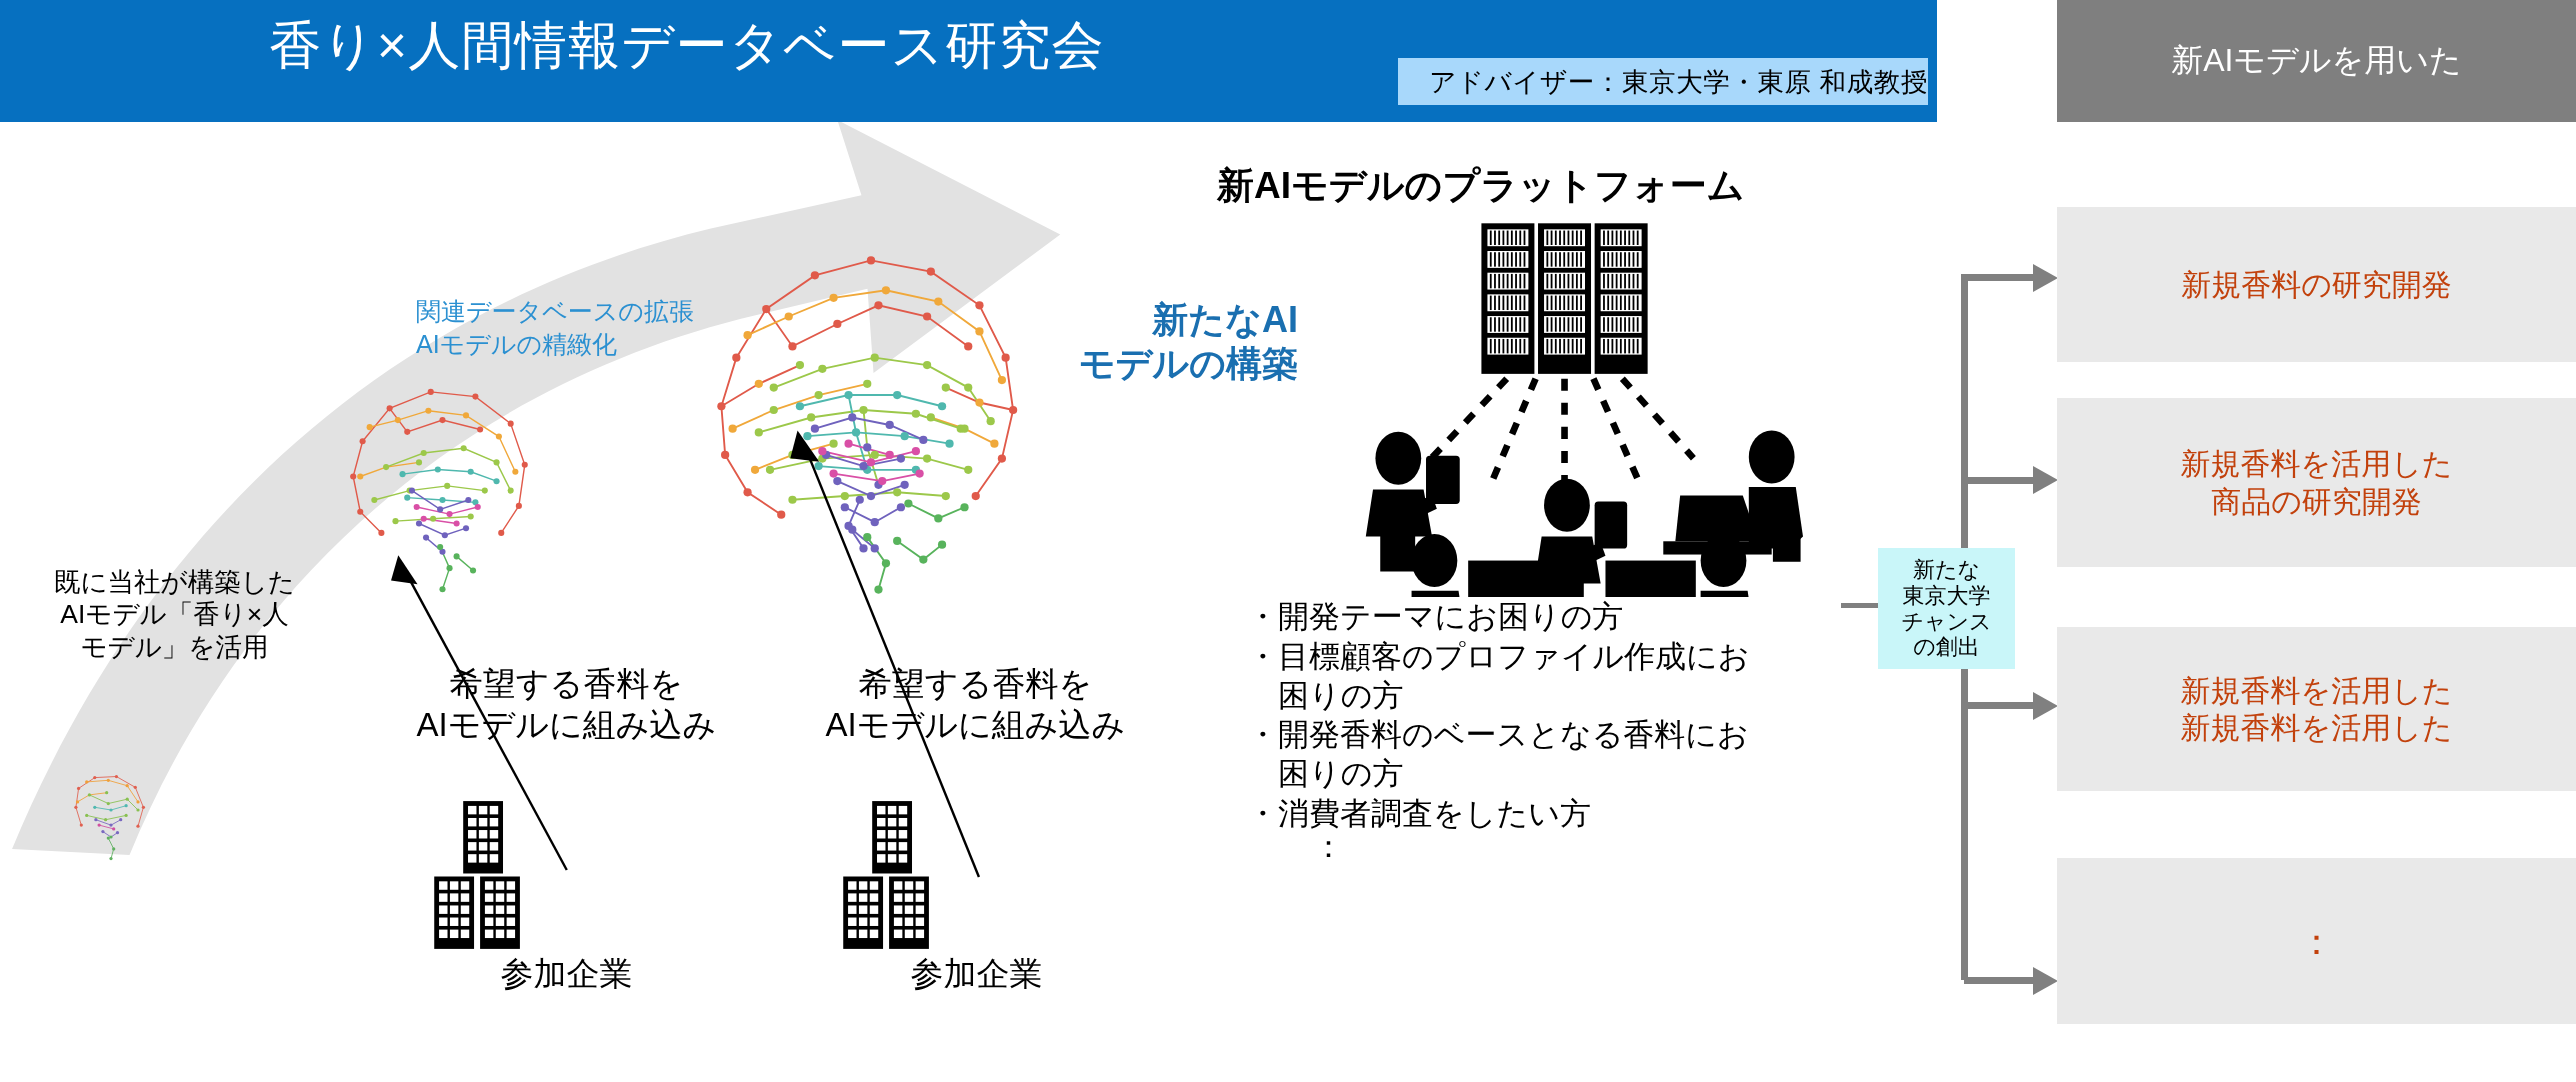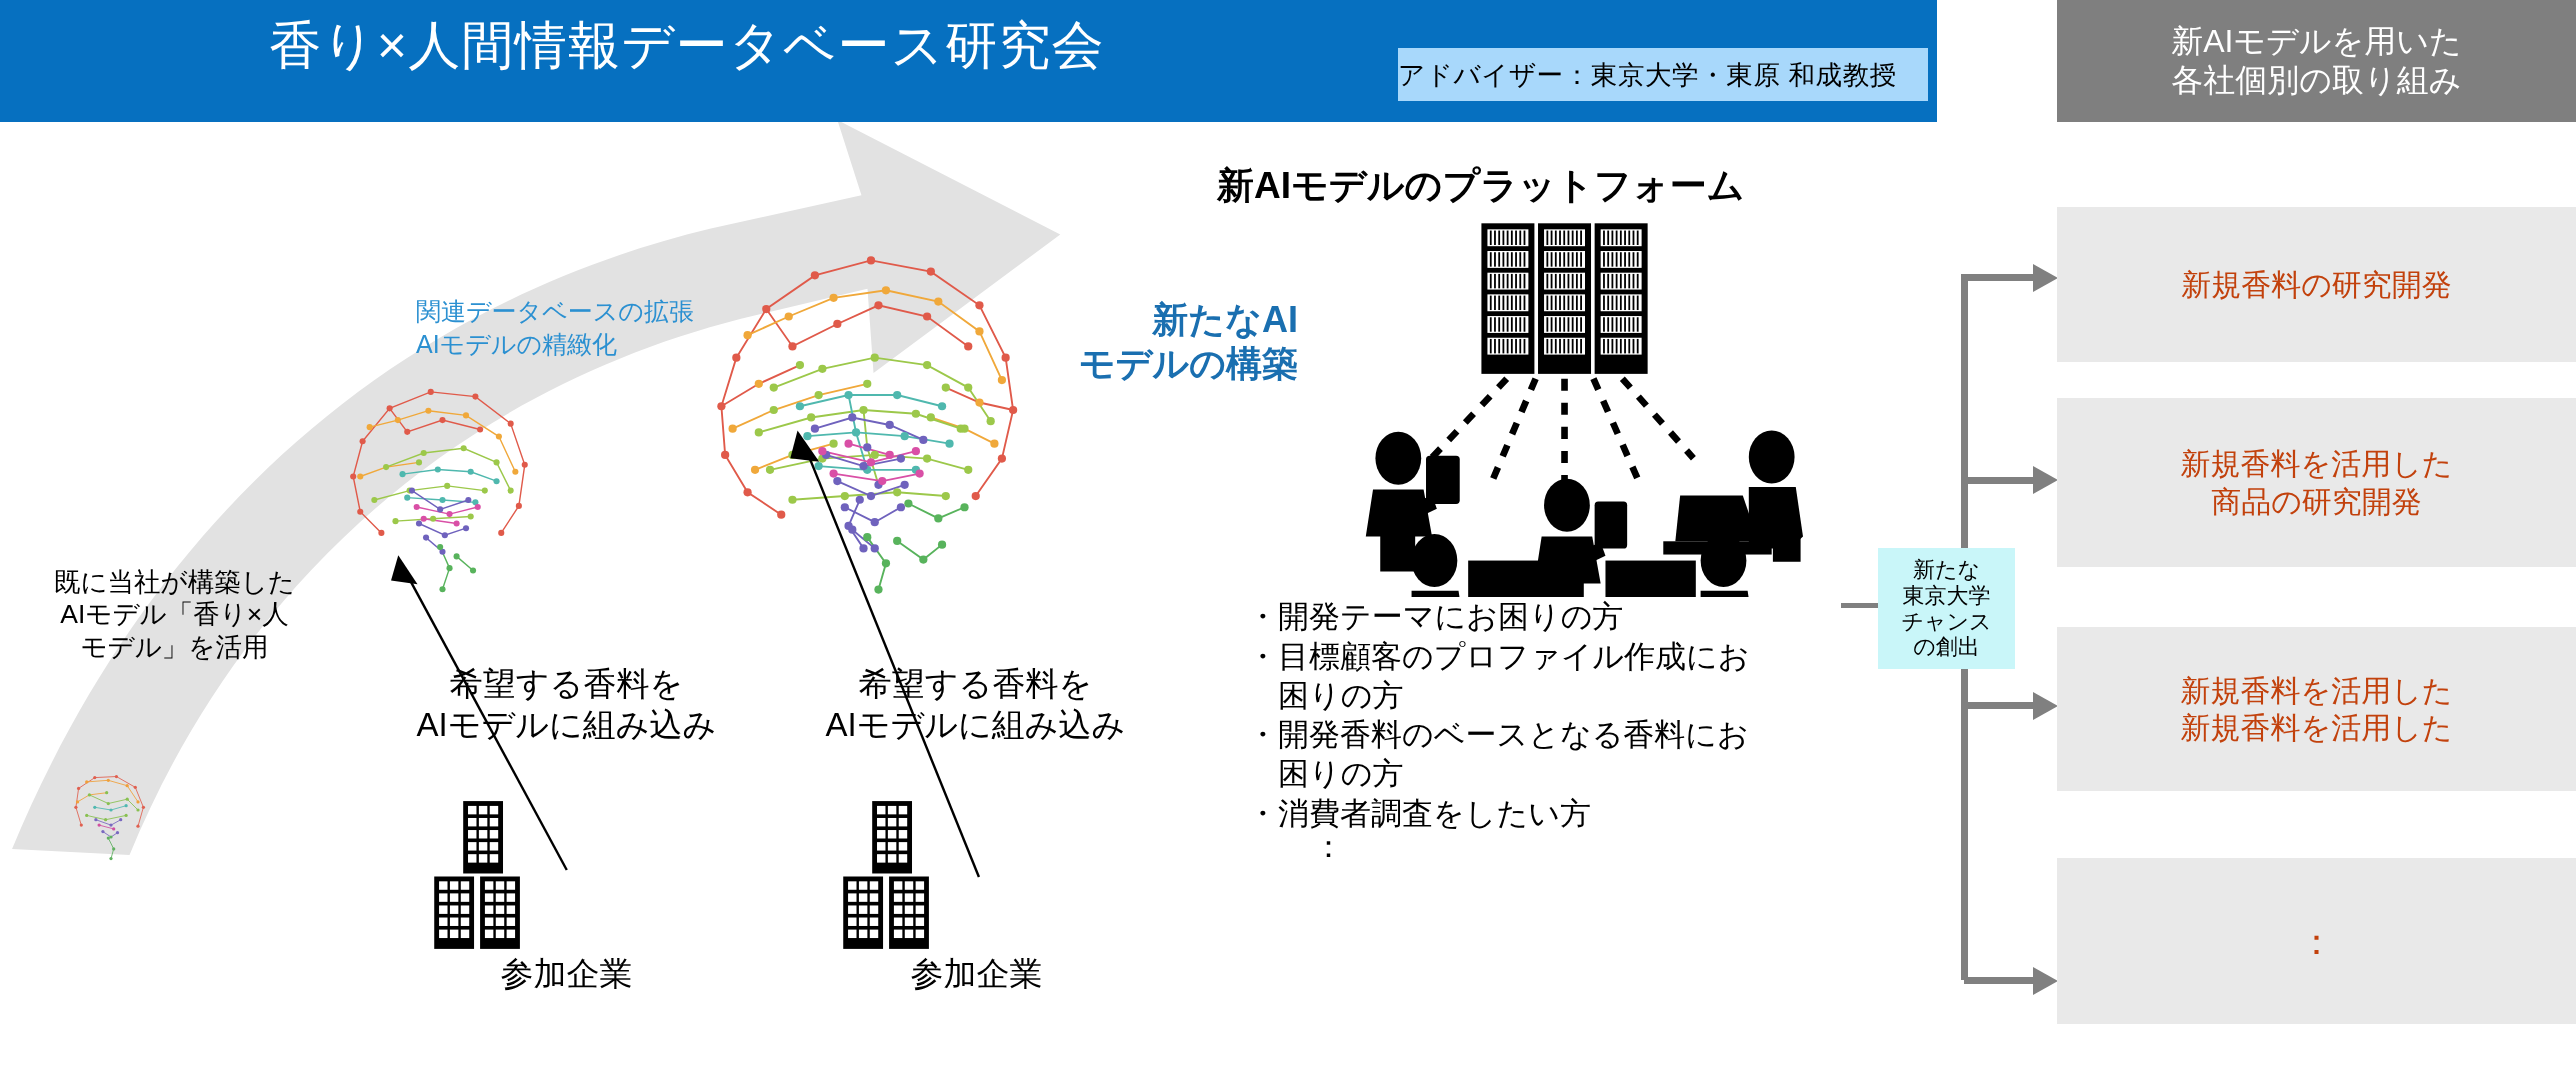--- a/index.html
+++ b/index.html
@@ -13,22 +13,22 @@
   .header-bar{
     position:absolute;left:0;top:0;width:1937px;height:122px;
     background:#0670c0;
   }
   .header-title{
     position:absolute;left:0;top:17px;width:1374px;
     text-align:center;color:#ffffff;font-size:52px;font-weight:400;
     letter-spacing:1.2px;line-height:1.1;white-space:nowrap;
   }
   .advisor-badge{
-    position:absolute;left:1398px;top:48px;width:530px;height:53px;
-    background:#a8d8fb;display:flex;align-items:center;justify-content:flex-start;
+    position:absolute;left:1398px;top:58px;width:530px;height:47px;
+    background:#a8d8fb;display:flex;align-items:center;justify-content:flex-end;
   }
   .advisor-badge span{
     color:#000;font-size:26.5px;font-weight:400;white-space:nowrap;letter-spacing:0.6px;
   }
 
   
   .sidebar{position:absolute;left:2057px;top:0;width:519px;height:1082px;}
   .sidebar-header{
     position:absolute;left:0;top:0;width:519px;height:122px;
     background:#7f7f7f;display:flex;align-items:center;justify-content:center;
@@ -968,21 +968,20 @@
       <div>東京大学</div>
       <div>チャンス</div>
       <div>の創出</div>
     </div>
   </div>
 
   <div class="sidebar">
     <div class="sidebar-header">
       <div class="sidebar-header-text">
         <div>新AIモデルを用いた</div>
-        <div>各社個別の取り組み</div>
       </div>
     </div>
 
     <div class="side-card c1">
       <div class="side-card-text">
         <div>新規香料の研究開発</div>
       </div>
     </div>
 
     <div class="side-card c2">

